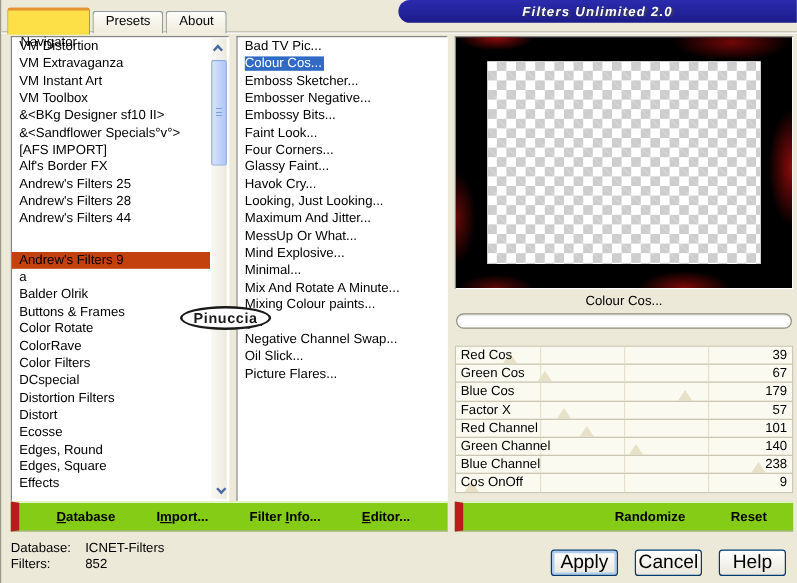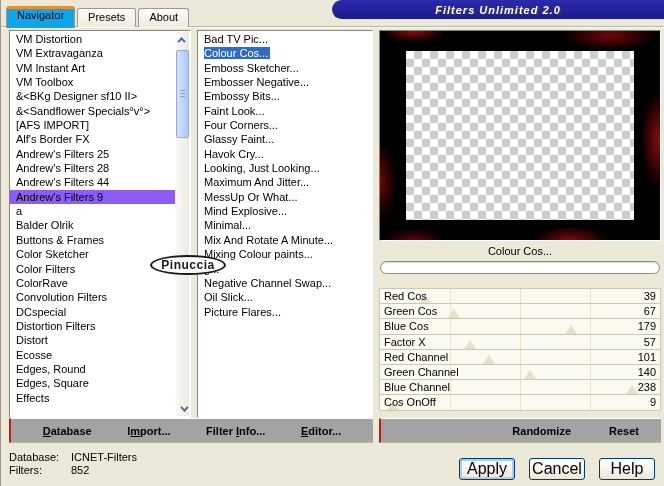--- a/index.html
+++ b/index.html
@@ -26,38 +26,38 @@
 
   
   .tabs { position:absolute; left:5px; top:5px; display:flex; align-items:flex-end; z-index:5; }
   .tab {
     height:19px; padding:2px 10px 0 10px; margin-right:2px;
     background:linear-gradient(#FDFCF8,#EFECDC);
     border:1px solid #919B9C; border-bottom:none;
     border-radius:3px 3px 0 0; cursor:default;
   }
   .tab.active {
-    height:22px; padding-top:0; background:#0ea5e9;
+    height:22px; padding-top:20px; background:#fde047;
     border-top:3px solid #E59330; position:relative; top:1px; z-index:6;
   }
   .tab-line { position:absolute; left:0; right:0; top:26px; height:2px;
     background:#FFF; border-top:1px solid #B9B5A3; z-index:1; }
 
   
   .listbox {
     position:absolute; top:30px; background:#fff;
     border:1px solid; border-color:#858585 #FFF #FFF #858585;
     overflow:hidden;
   }
   #left-list  { left:8px;  width:182px; height:388px; }
   #middle-list{ left:196px; width:176px; height:388px; }
   .list-inner { position:absolute; left:0; top:1px; right:15px; bottom:0; }
   #middle-list .list-inner { right:2px; }
   .list-item { height:14.35px; line-height:14.35px; padding-left:6px; white-space:nowrap; cursor:default; }
-  .list-item.sel-soft { background:#8b5cf6; }
+  .list-item.sel-soft { background:#c2410c;margin-top:20px; }
   .list-item .hl { padding:0 2px 0 0; }
   .list-item.sel-blue .hl { background:#316AC5; color:#fff; }
 
   
   .vscroll { position:absolute; top:1px; right:1px; bottom:1px; width:13px;
     background:linear-gradient(to right,#F9F8F3,#ECEADF); }
   .sb-btn { position:absolute; left:0; width:13px; height:15px; display:flex; align-items:center; justify-content:center; }
   .sb-btn.up{ top:0; } .sb-btn.down{ bottom:0; }
   .chev { width:6px; height:6px; border-left:2px solid #4B69A6; border-top:2px solid #4B69A6; }
   .chev.up { transform:rotate(45deg) translateY(2px); }
@@ -110,22 +110,22 @@
   .slider-label { position:absolute; left:4px; top:1px; }
   .slider-value { position:absolute; right:4px; top:1px; }
   .slider-handle {
     position:absolute; bottom:0; width:0; height:0;
     border-left:6px solid transparent; border-right:6px solid transparent;
     border-bottom:9px solid #E7E1C7;
   }
 
   
   .strip {
-    position:absolute; top:418px; height:25px; background:#a3a3a3;
-    border-top:1px solid #FFF; border-left:2px solid #b91c1c;
+    position:absolute; top:418px; height:25px; background:#84cc16;
+    border-top:1px solid #FFF; border-left:7px solid #b91c1c;
     border-bottom:1px solid #B8B5A4;
     display:flex; align-items:center;
   }
   #toolbar-left { left:8px; width:364px; justify-content:space-around; padding:0 14px; }
   #toolbar-right { left:378px; width:282px; justify-content:flex-end; gap:38px; padding-right:22px; }
   .flat-btn { font-weight:bold; cursor:default; white-space:nowrap; }
   .flat-btn .u { text-decoration:underline; }
 
   
   .status { position:absolute; left:8px; top:451px; line-height:12.5px; }
@@ -177,24 +177,23 @@
         <div class="list-item"><span class="hl">&amp;&lt;Sandflower Specials°v°&gt;</span></div>
         <div class="list-item"><span class="hl">[AFS IMPORT]</span></div>
         <div class="list-item"><span class="hl">Alf's Border FX</span></div>
         <div class="list-item"><span class="hl">Andrew's Filters 25</span></div>
         <div class="list-item"><span class="hl">Andrew's Filters 28</span></div>
         <div class="list-item"><span class="hl">Andrew's Filters 44</span></div>
         <div class="list-item sel-soft"><span class="hl">Andrew's Filters 9</span></div>
         <div class="list-item"><span class="hl">a</span></div>
         <div class="list-item"><span class="hl">Balder Olrik</span></div>
         <div class="list-item"><span class="hl">Buttons &amp; Frames</span></div>
-        <div class="list-item"><span class="hl">Color Sketcher</span></div>
+        <div class="list-item"><span class="hl">Color Rotate</span></div>
+        <div class="list-item"><span class="hl">ColorRave</span></div>
         <div class="list-item"><span class="hl">Color Filters</span></div>
-        <div class="list-item"><span class="hl">ColorRave</span></div>
-        <div class="list-item"><span class="hl">Convolution Filters</span></div>
         <div class="list-item"><span class="hl">DCspecial</span></div>
         <div class="list-item"><span class="hl">Distortion Filters</span></div>
         <div class="list-item"><span class="hl">Distort</span></div>
         <div class="list-item"><span class="hl">Ecosse</span></div>
         <div class="list-item"><span class="hl">Edges, Round</span></div>
         <div class="list-item"><span class="hl">Edges, Square</span></div>
         <div class="list-item"><span class="hl">Effects</span></div>
       </div>
     <div class="vscroll">
       <div class="sb-btn up">

